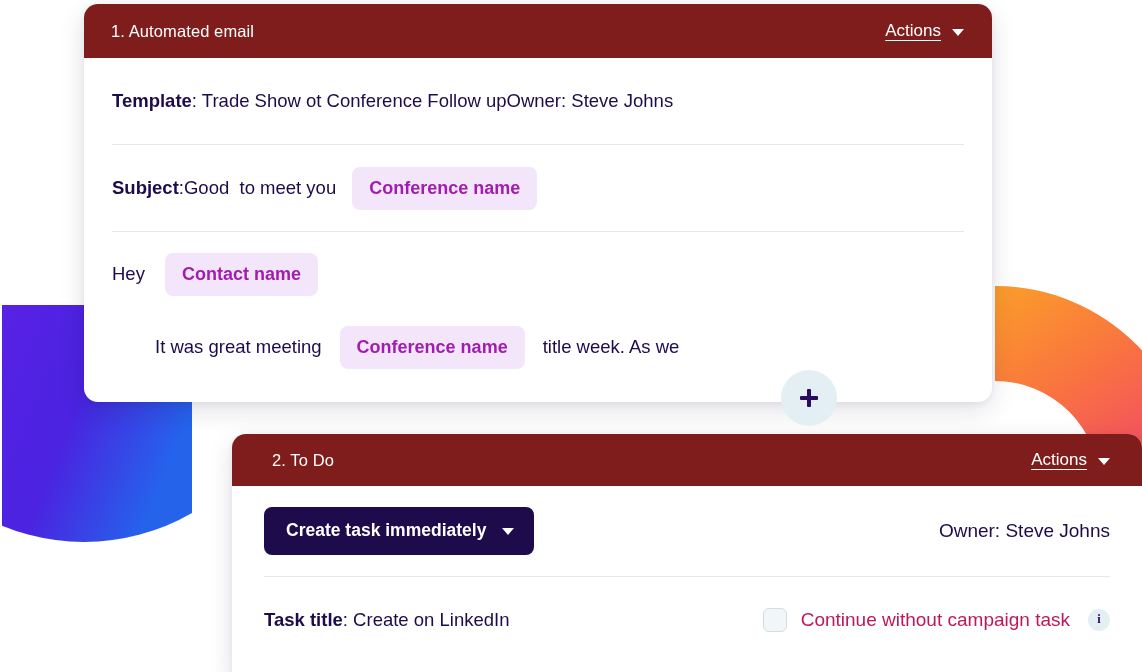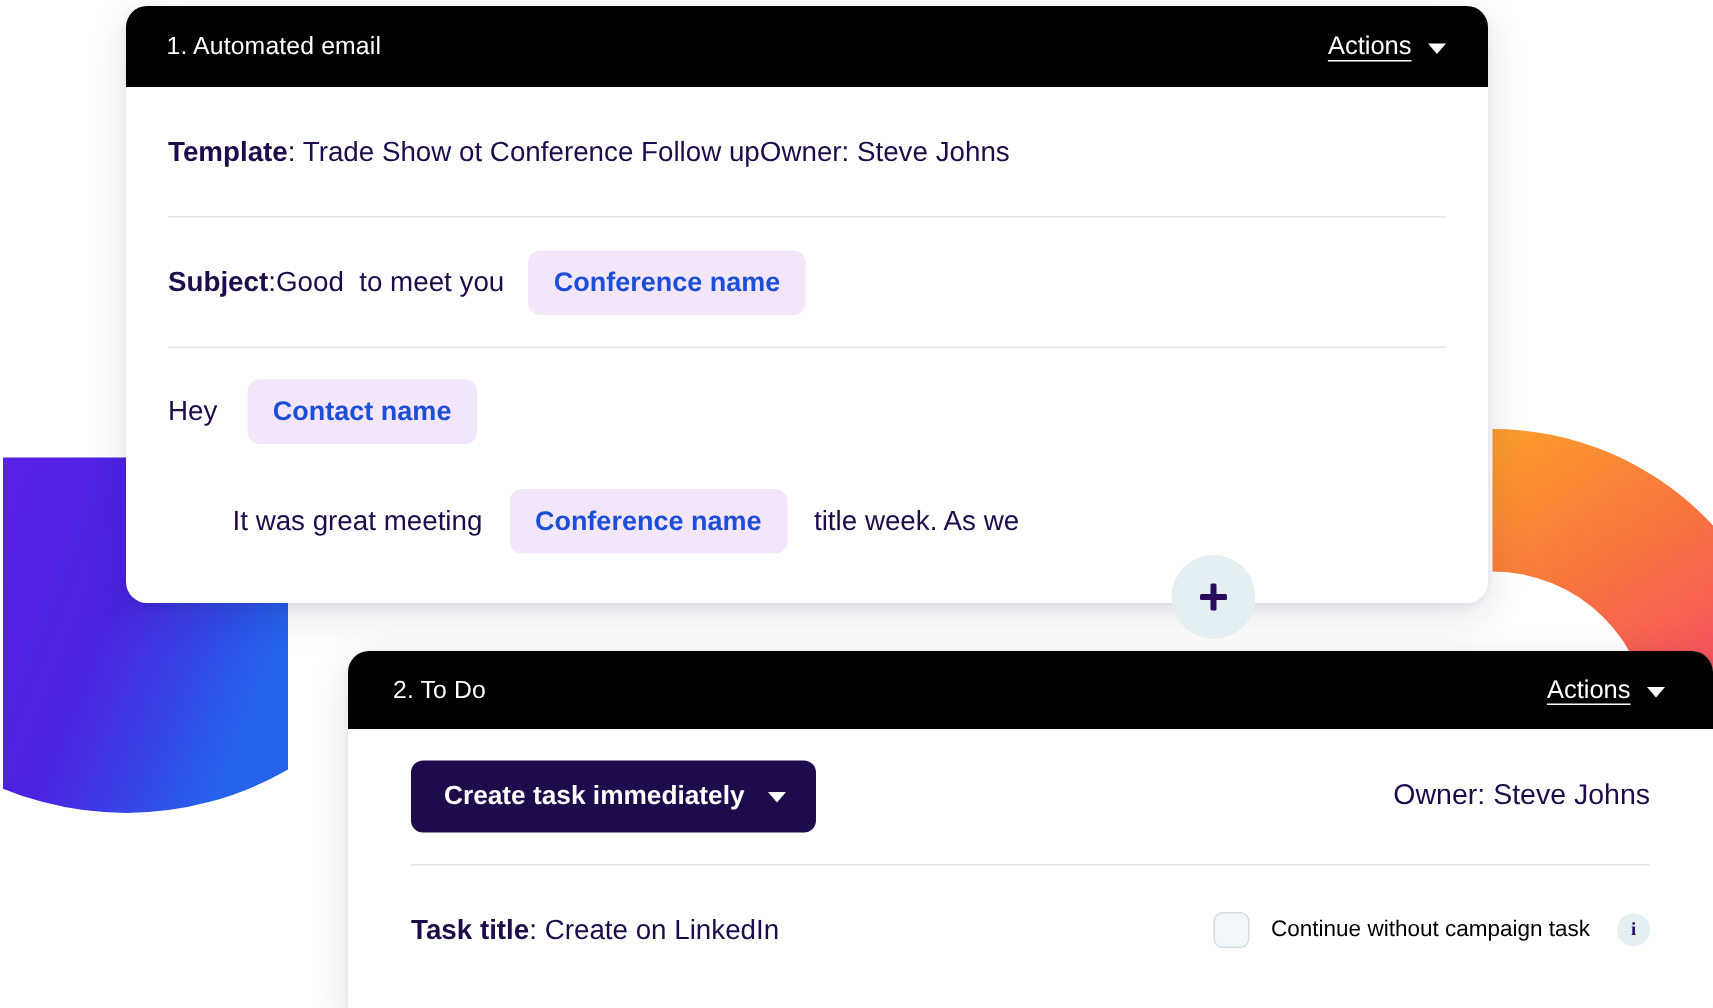--- a/index.html
+++ b/index.html
@@ -59,31 +59,31 @@
   }
 
   .card-todo {
     left: 232px;
     top: 434px;
     width: 910px;
     height: 250px;
   }
 
   .card-header {
-    background: #000000;
+    background: #7f1d1d;
     height: 54px;
     display: flex;
     align-items: center;
     justify-content: space-between;
     padding: 0 28px 0 27px;
   }
 
   .card-todo .card-header {
     height: 52px;
-    padding: 0 32px 0 30px;
+    padding: 0 32px 0 40px;
   }
 
   .card-header-title {
     color: #ffffff;
     font-size: 16.5px;
     letter-spacing: 0.1px;
   }
 
   .actions-link {
     display: flex;
@@ -150,21 +150,21 @@
     height: 84px;
   }
 
   .row-great {
     height: 62px;
     margin-left: 43px;
   }
 
   .pill {
     background: #F3E6FB;
-    color: #1d4ed8;
+    color: #a21caf;
     font-weight: bold;
     font-size: 18px;
     border-radius: 8px;
     padding: 11px 17px;
     display: inline-block;
     white-space: nowrap;
   }
 
   .pill-subject { margin-left: 16px; }
   .pill-hey     { margin-left: 20px; }
@@ -200,21 +200,21 @@
   }
   .plus-glyph::before {
     left: 7px; top: 0; width: 4px; height: 18px;
   }
   .plus-glyph::after {
     top: 7px; left: 0; height: 4px; width: 18px;
   }
 
   
   .todo-body {
-    padding: 0 42px;
+    padding: 0 32px;
   }
 
   .row-create {
     height: 90px;
     justify-content: space-between;
   }
 
   .btn-primary {
     background: #1E0B4B;
     color: #ffffff;
@@ -259,22 +259,22 @@
     width: 24px;
     height: 24px;
     border-radius: 6px;
     border: 1.5px solid #D4DCE2;
     background: #F1F7F8;
     cursor: pointer;
     flex: none;
   }
 
   .checkbox-label {
-    color: #000000;
-    font-size: 15px;
+    color: #be185d;
+    font-size: 19px;
   }
 
   .info-badge {
     width: 22px;
     height: 22px;
     border-radius: 50%;
     background: #E4EFF3;
     color: #2B0B5E;
     font-size: 12.5px;
     font-weight: bold;

